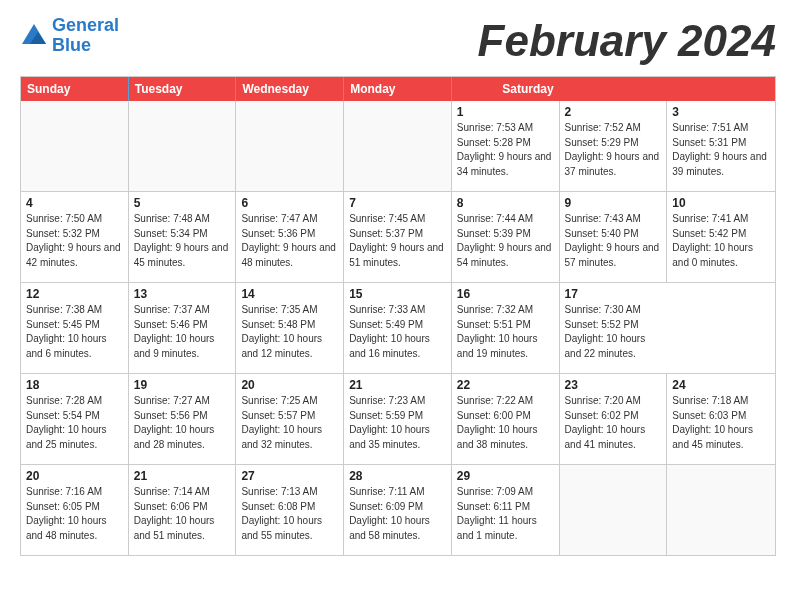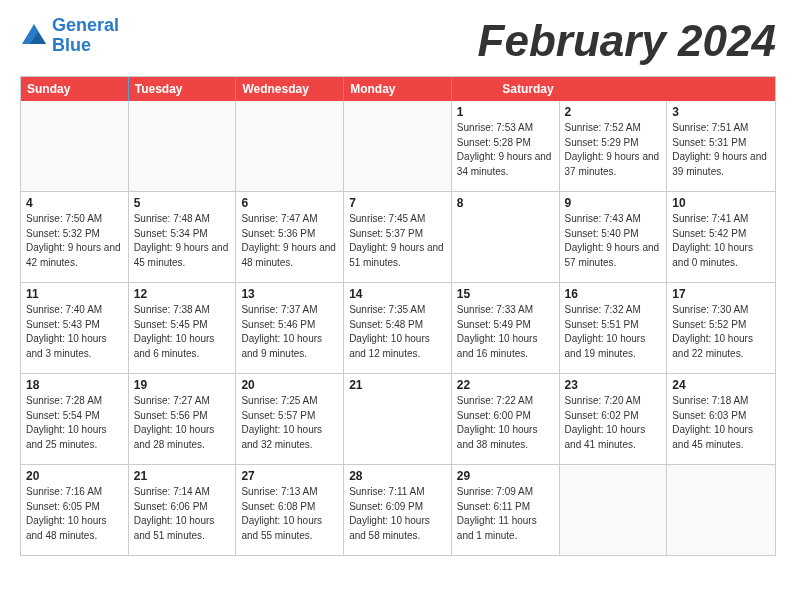--- a/index.html
+++ b/index.html
@@ -166,36 +166,33 @@
           <div class="cal-cell">
             <div class="day-num">6</div>
             <div class="day-info">Sunrise: 7:47 AM<br>Sunset: 5:36 PM<br>Daylight: 9 hours and 48 minutes.</div>
           </div>
           <div class="cal-cell">
             <div class="day-num">7</div>
             <div class="day-info">Sunrise: 7:45 AM<br>Sunset: 5:37 PM<br>Daylight: 9 hours and 51 minutes.</div>
           </div>
           <div class="cal-cell">
             <div class="day-num">8</div>
+            <div class="day-info">Sunrise: 7:44 AM<br>Sunset: 5:39 PM<br>Daylight: 9 hours and 54 minutes.</div>
           </div>
           <div class="cal-cell">
             <div class="day-num">9</div>
             <div class="day-info">Sunrise: 7:43 AM<br>Sunset: 5:40 PM<br>Daylight: 9 hours and 57 minutes.</div>
           </div>
           <div class="cal-cell">
             <div class="day-num">10</div>
             <div class="day-info">Sunrise: 7:41 AM<br>Sunset: 5:42 PM<br>Daylight: 10 hours and 0 minutes.</div>
           </div>
         </div>
         <div class="cal-row">
           <div class="cal-cell">
-            <div class="day-num">11</div>
-            <div class="day-info">Sunrise: 7:40 AM<br>Sunset: 5:43 PM<br>Daylight: 10 hours and 3 minutes.</div>
-          </div>
-          <div class="cal-cell">
             <div class="day-num">12</div>
             <div class="day-info">Sunrise: 7:38 AM<br>Sunset: 5:45 PM<br>Daylight: 10 hours and 6 minutes.</div>
           </div>
           <div class="cal-cell">
             <div class="day-num">13</div>
             <div class="day-info">Sunrise: 7:37 AM<br>Sunset: 5:46 PM<br>Daylight: 10 hours and 9 minutes.</div>
           </div>
           <div class="cal-cell">
             <div class="day-num">14</div>
             <div class="day-info">Sunrise: 7:35 AM<br>Sunset: 5:48 PM<br>Daylight: 10 hours and 12 minutes.</div>
@@ -221,20 +218,21 @@
           <div class="cal-cell">
             <div class="day-num">19</div>
             <div class="day-info">Sunrise: 7:27 AM<br>Sunset: 5:56 PM<br>Daylight: 10 hours and 28 minutes.</div>
           </div>
           <div class="cal-cell">
             <div class="day-num">20</div>
             <div class="day-info">Sunrise: 7:25 AM<br>Sunset: 5:57 PM<br>Daylight: 10 hours and 32 minutes.</div>
           </div>
           <div class="cal-cell">
             <div class="day-num">21</div>
+            <div class="day-info">Sunrise: 7:23 AM<br>Sunset: 5:59 PM<br>Daylight: 10 hours and 35 minutes.</div>
           </div>
           <div class="cal-cell">
             <div class="day-num">22</div>
             <div class="day-info">Sunrise: 7:22 AM<br>Sunset: 6:00 PM<br>Daylight: 10 hours and 38 minutes.</div>
           </div>
           <div class="cal-cell">
             <div class="day-num">23</div>
             <div class="day-info">Sunrise: 7:20 AM<br>Sunset: 6:02 PM<br>Daylight: 10 hours and 41 minutes.</div>
           </div>
           <div class="cal-cell">

